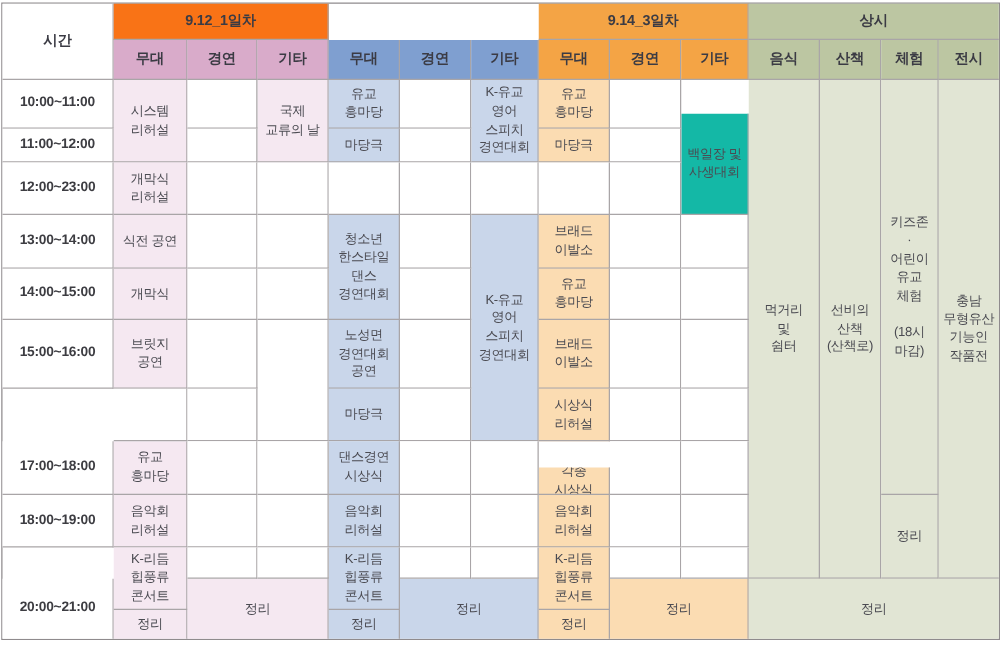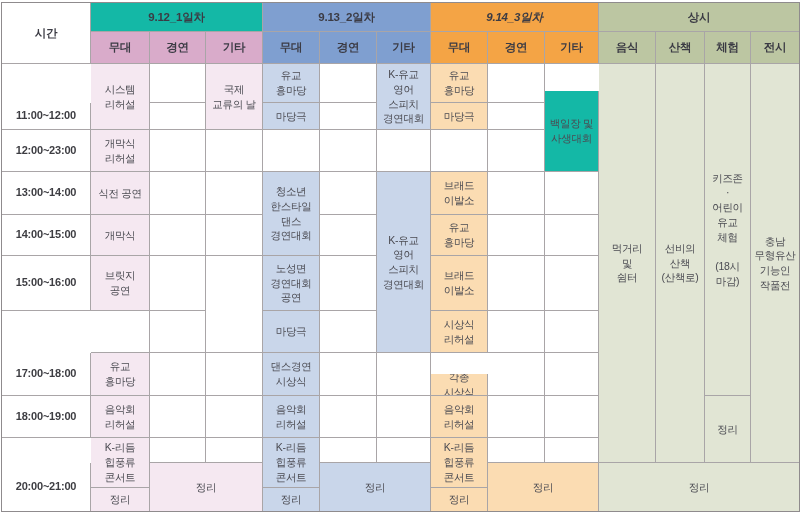--- a/index.html
+++ b/index.html
@@ -23,37 +23,37 @@
     letter-spacing:-0.3px;
   }
   .hdr{font-weight:bold;font-size:11.5px;color:#3b3b44;letter-spacing:-0.2px;}
   .time{font-weight:bold;font-size:11px;color:#3d3d42;background:#ffffff;letter-spacing:-0.2px;}
 </style>
 </head>
 <body>
 
 <div id="grid">
     <div class="cell hdr" style="grid-area: 1 / 1 / span 2 / span 1; background: rgb(255, 255, 255);">시간</div>
-    <div class="cell hdr" style="grid-area: 1 / 2 / span 1 / span 3; background: #14b8a6;">9.12_1일차</div>
+    <div class="cell hdr" style="grid-area: 1 / 2 / span 1 / span 3; background: #f97316;">9.12_1일차</div>
     <div class="cell hdr" style="grid-area: 2 / 2 / span 1 / span 1; background: rgb(217, 171, 202);">무대</div>
     <div class="cell hdr" style="grid-area: 2 / 3 / span 1 / span 1; background: rgb(217, 171, 202);">경연</div>
     <div class="cell hdr" style="grid-area: 2 / 4 / span 1 / span 1; background: rgb(217, 171, 202);">기타</div>
-    <div class="cell hdr" style="grid-area: 1 / 5 / span 1 / span 3; background: rgb(127, 159, 208);">9.13_2일차</div>
     <div class="cell hdr" style="grid-area: 2 / 5 / span 1 / span 1; background: rgb(127, 159, 208);">무대</div>
     <div class="cell hdr" style="grid-area: 2 / 6 / span 1 / span 1; background: rgb(127, 159, 208);">경연</div>
     <div class="cell hdr" style="grid-area: 2 / 7 / span 1 / span 1; background: rgb(127, 159, 208);">기타</div>
-    <div class="cell hdr" style="grid-area: 1 / 8 / span 1 / span 3; background: rgb(244, 164, 69); font-style: italic;">9.14_3일차</div>
+    <div class="cell hdr" style="grid-area: 1 / 8 / span 1 / span 3; background: rgb(244, 164, 69);">9.14_3일차</div>
     <div class="cell hdr" style="grid-area: 2 / 8 / span 1 / span 1; background: rgb(244, 164, 69);">무대</div>
     <div class="cell hdr" style="grid-area: 2 / 9 / span 1 / span 1; background: rgb(244, 164, 69);">경연</div>
     <div class="cell hdr" style="grid-area: 2 / 10 / span 1 / span 1; background: rgb(244, 164, 69);">기타</div>
     <div class="cell hdr" style="grid-area: 1 / 11 / span 1 / span 4; background: rgb(188, 198, 162); border-right: none;">상시</div>
     <div class="cell hdr" style="grid-area: 2 / 11 / span 1 / span 1; background: rgb(188, 198, 162);">음식</div>
     <div class="cell hdr" style="grid-area: 2 / 12 / span 1 / span 1; background: rgb(188, 198, 162);">산책</div>
     <div class="cell hdr" style="grid-area: 2 / 13 / span 1 / span 1; background: rgb(188, 198, 162);">체험</div>
     <div class="cell hdr" style="grid-area: 2 / 14 / span 1 / span 1; background: rgb(188, 198, 162); border-right: none;">전시</div>
+    <div class="cell time" style="grid-area: 3 / 1 / span 1 / span 1;">10:00~11:00</div>
     <div class="cell time" style="grid-area: 4 / 1 / span 1 / span 1;">11:00~12:00</div>
     <div class="cell time" style="grid-area: 5 / 1 / span 1 / span 1;">12:00~23:00</div>
     <div class="cell time" style="grid-area: 6 / 1 / span 1 / span 1;">13:00~14:00</div>
     <div class="cell time" style="grid-area: 7 / 1 / span 1 / span 1;">14:00~15:00</div>
     <div class="cell time" style="grid-area: 8 / 1 / span 1 / span 1;">15:00~16:00</div>
     <div class="cell time" style="grid-area: 10 / 1 / span 1 / span 1;">17:00~18:00</div>
     <div class="cell time" style="grid-area: 11 / 1 / span 1 / span 1;">18:00~19:00</div>
     <div class="cell time" style="grid-area: 13 / 1 / span 2 / span 1; border-bottom: none;">20:00~21:00</div>
     <div class="cell" style="grid-area: 3 / 2 / span 2 / span 1; background: rgb(245, 232, 241);">시스템
 리허설</div>

